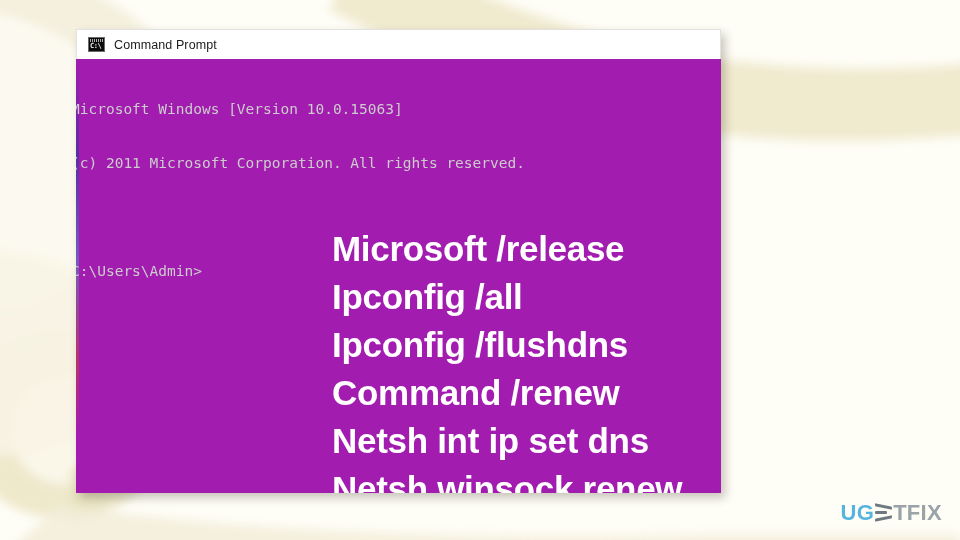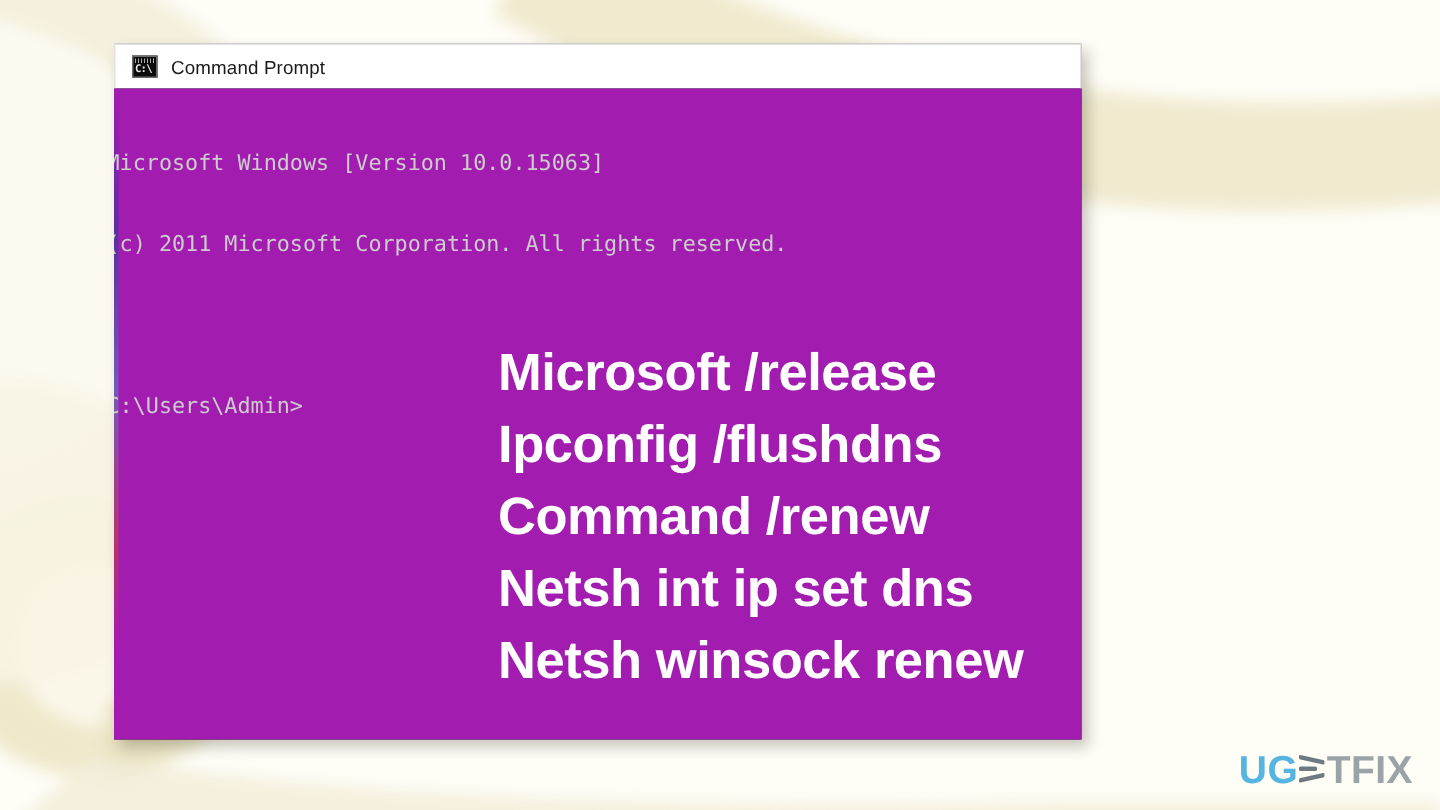--- a/index.html
+++ b/index.html
@@ -143,21 +143,21 @@
   }
 
   
   .watermark {
     position: absolute;
     right: 18px;
     bottom: 14px;
     display: flex;
     align-items: center;
     font-weight: bold;
-    font-size: 26px;
+    font-size: 22px;
     letter-spacing: 0.3px;
     line-height: 26px;
   }
   .wm-ug { color: #55b4e0; }
   .wm-tfix { color: #9aa3a8; }
   .wm-e {
     display: inline-block;
     width: 17px;
     height: 18px;
     position: relative;
@@ -225,20 +225,21 @@
 
     <div class="console-text">
       <div>Microsoft Windows [Version 10.0.15063]</div>
       <div>(c) 2011 Microsoft Corporation. All rights reserved.</div>
       <div class="spacer"></div>
       <div>C:\Users\Admin&gt;</div>
     </div>
 
     <div class="command-overlay">
       <div class="command-line">Microsoft /release</div>
+      <div class="command-line">Ipconfig /all</div>
       <div class="command-line">Ipconfig /flushdns</div>
       <div class="command-line">Command /renew</div>
       <div class="command-line">Netsh int ip set dns</div>
       <div class="command-line">Netsh winsock renew</div>
     </div>
   </div>
 </div>
 
 <div class="watermark">
   <span class="wm-ug">UG</span>

